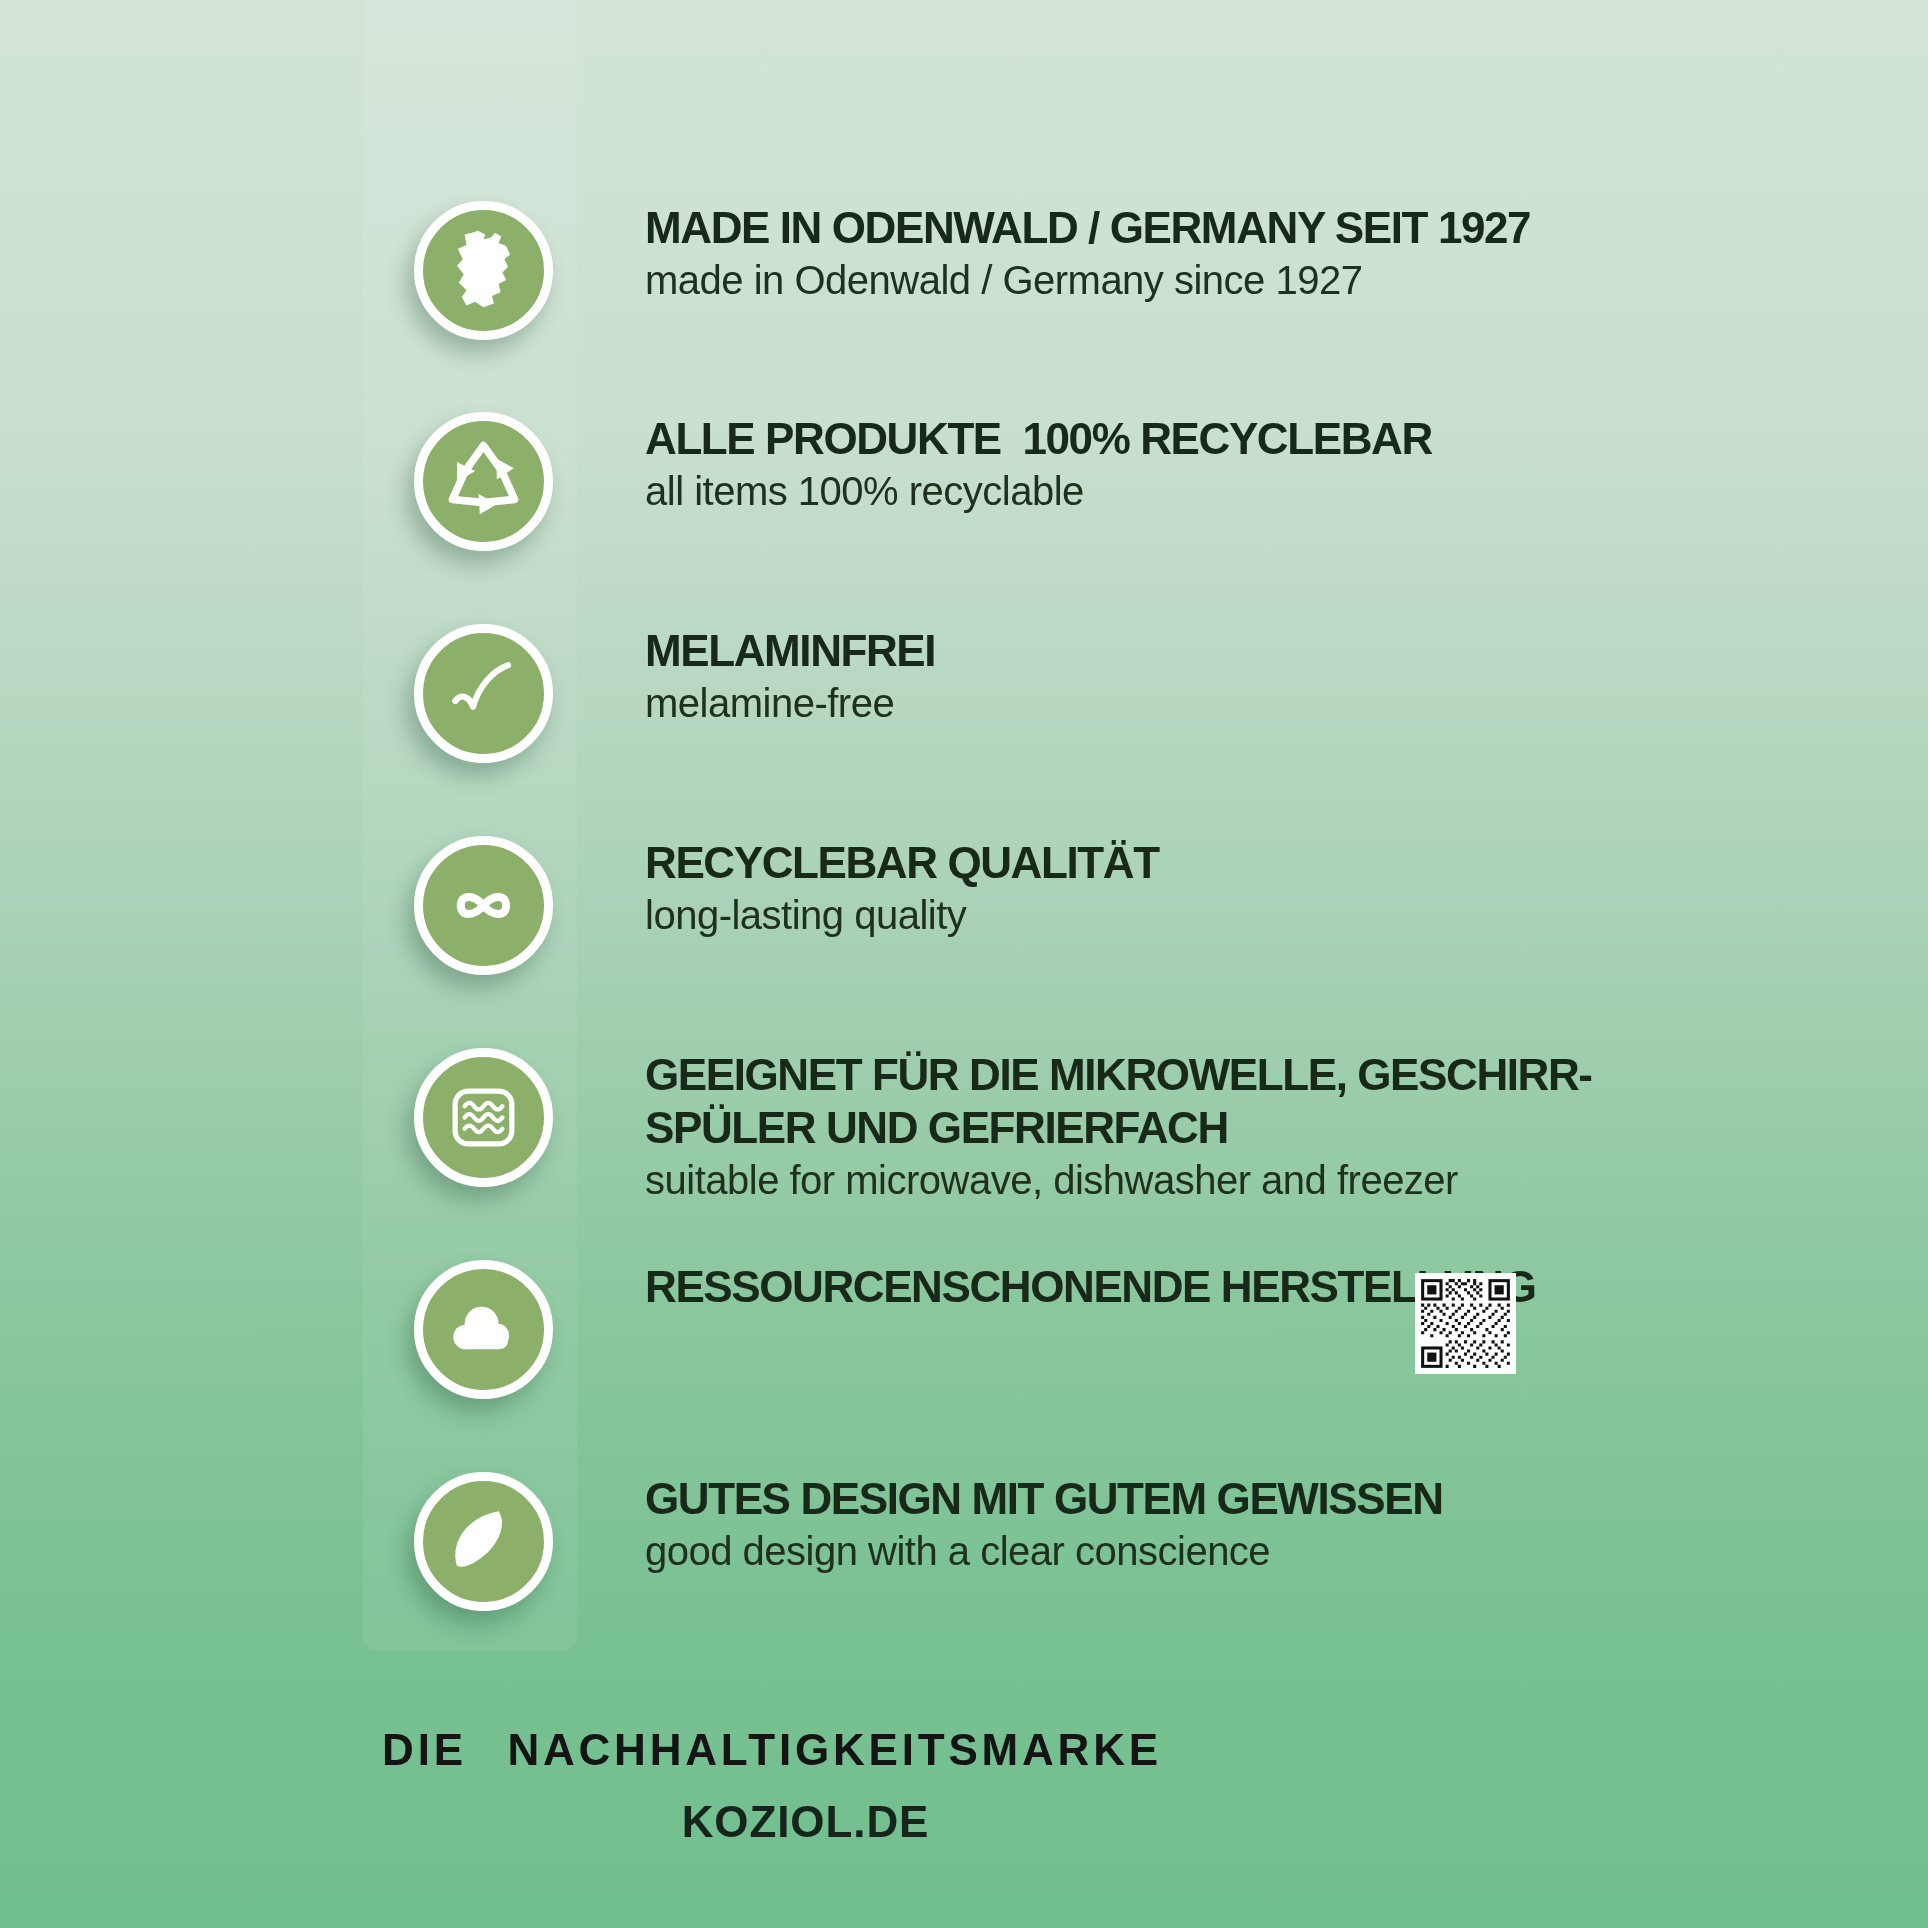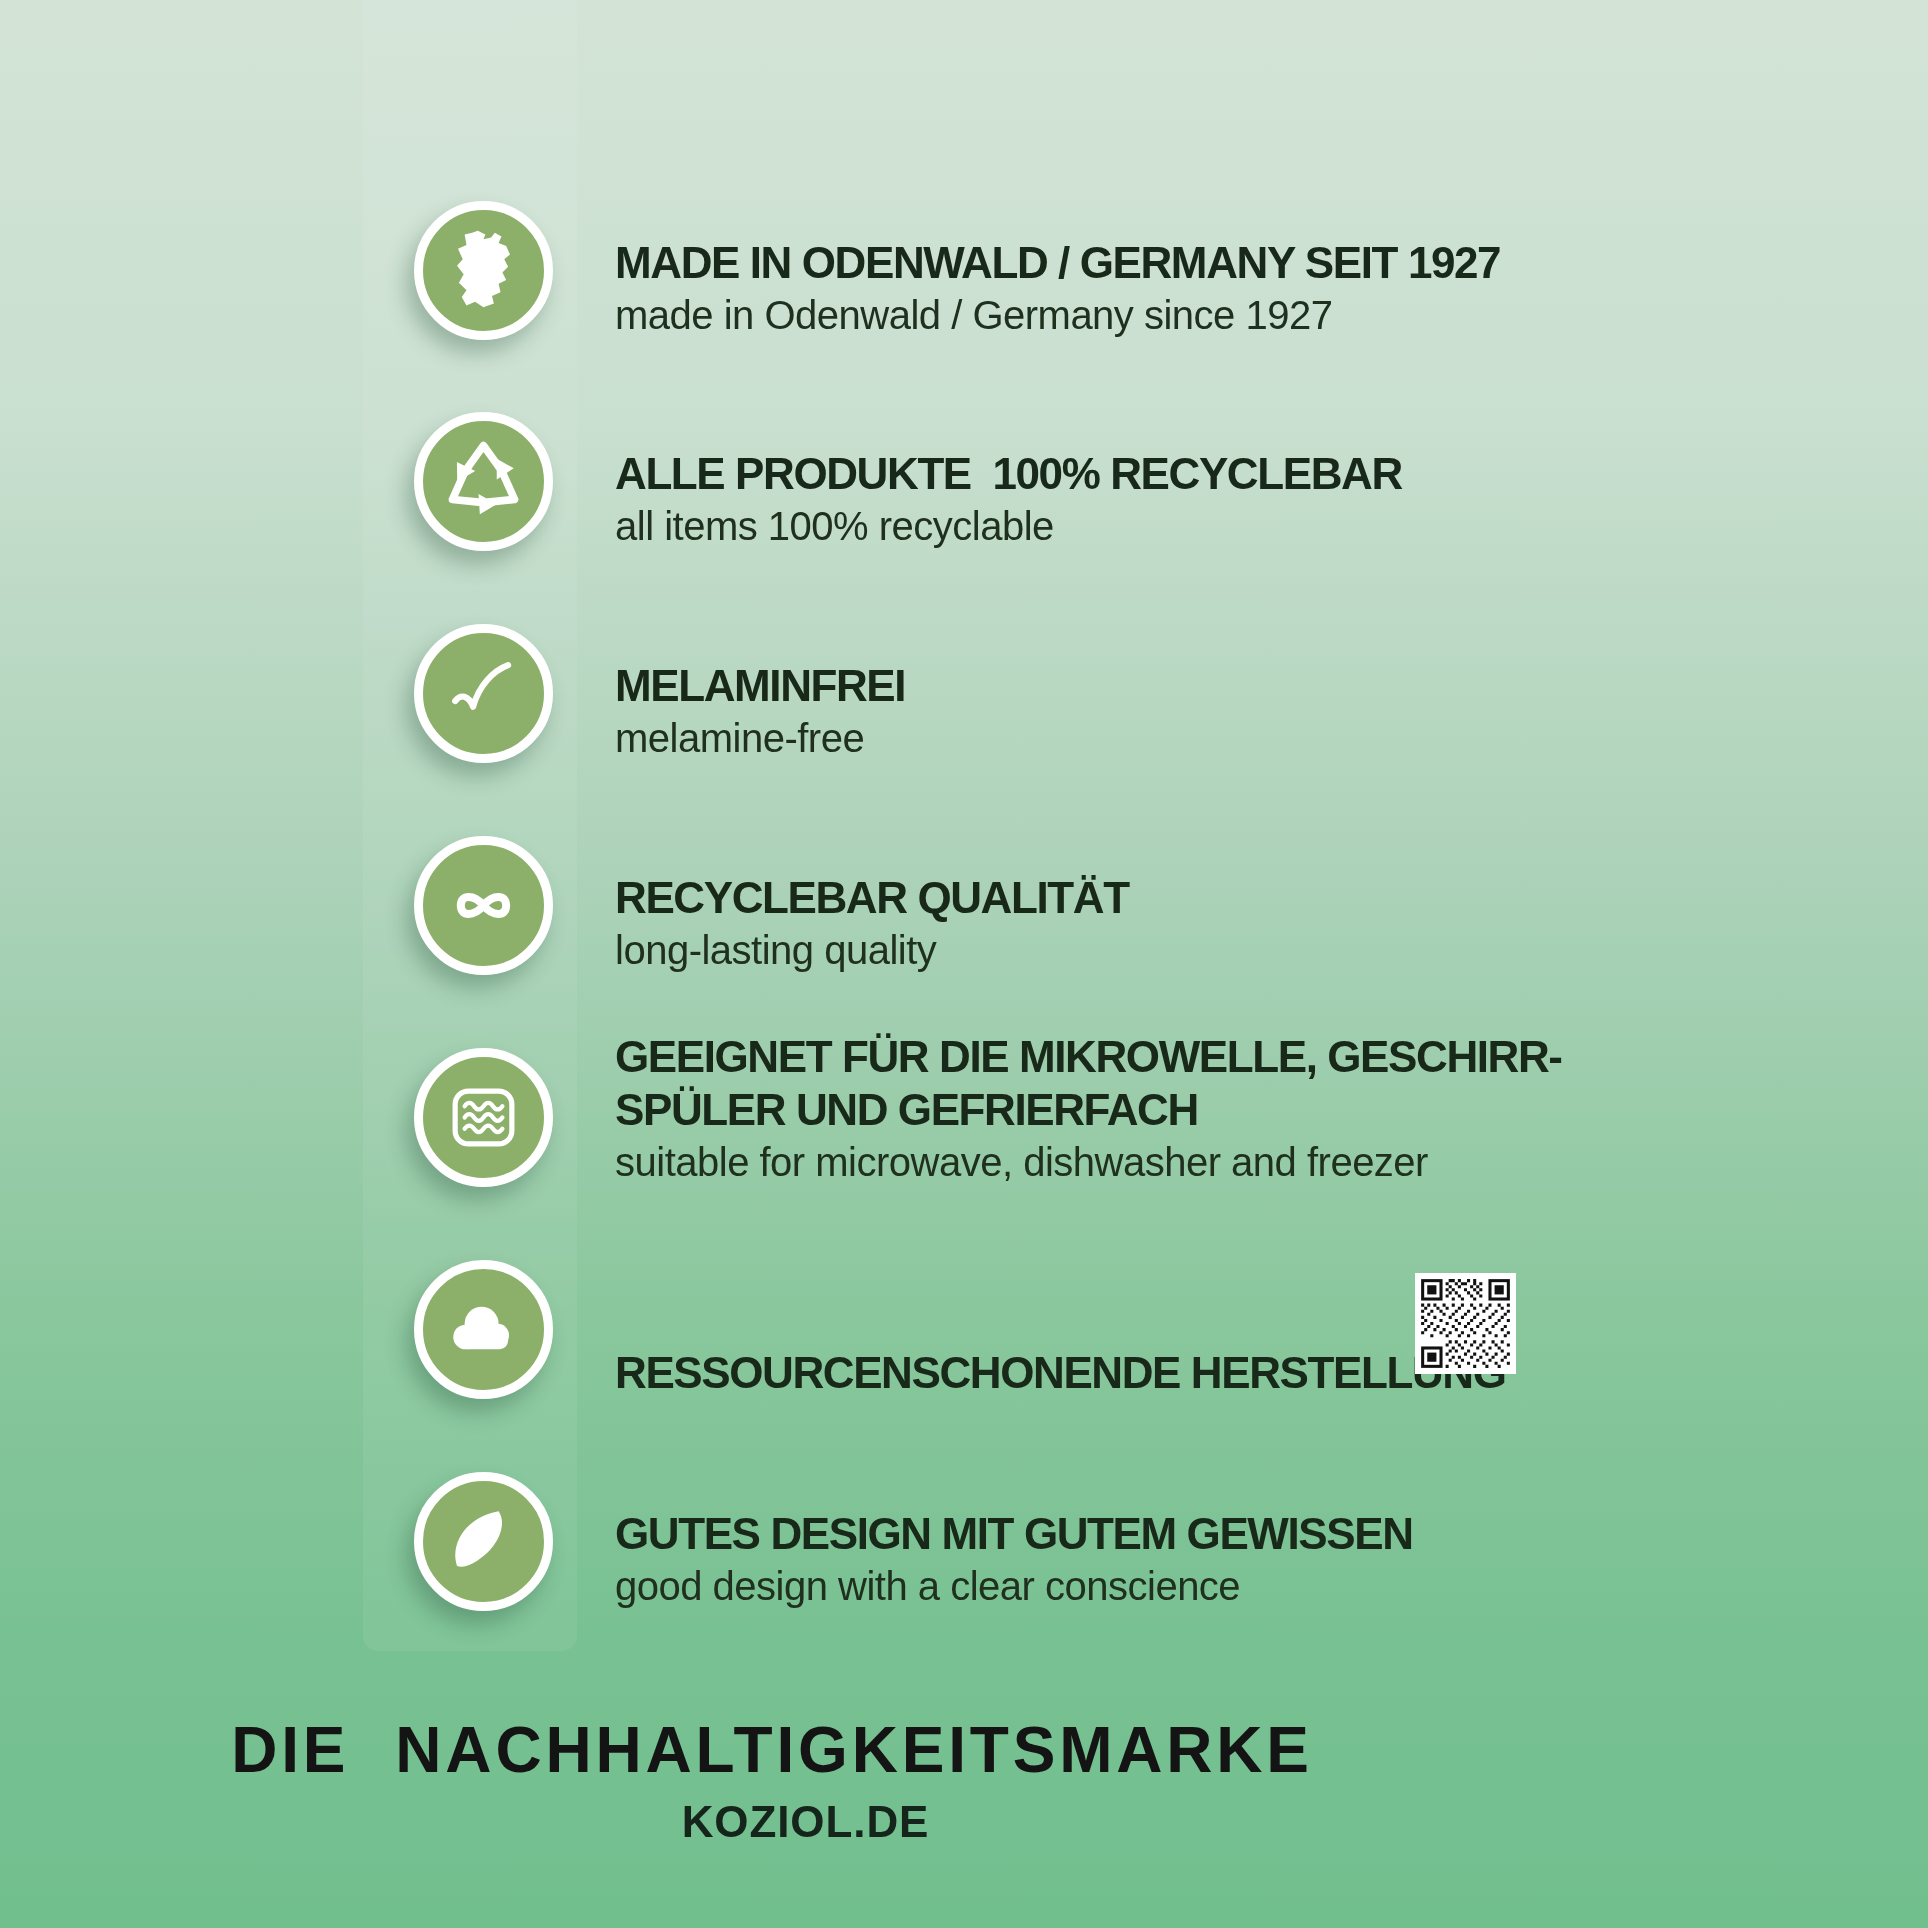--- a/index.html
+++ b/index.html
@@ -7,21 +7,21 @@
     width:1928px;height:1928px;position:relative;overflow:hidden;
     font-family:"Liberation Sans","DejaVu Sans",sans-serif;
     background:linear-gradient(180deg,#d3e4d7 0%,#c9dfcf 22%,#abd2b8 46%,#8ac79d 68%,#78c192 85%,#72bf8e 100%);
   }
   .band{
     position:absolute;left:363px;top:0;width:214px;height:1651px;
     background:rgba(255,255,255,0.07);border-radius:0 0 15px 15px;
   }
   .row{
     position:absolute;left:414px;width:1469px;height:139px;
-    display:flex;align-items:flex-end;gap:62px;
+    display:flex;align-items:flex-start;gap:92px;
   }
   .badge{
     flex:0 0 121px;width:121px;height:121px;border-radius:50%;
     background:#8cb069;border:9.4px solid #ffffff;
     box-shadow:-7.5px 13px 21px rgba(25,70,45,0.30);
   }
   .badge svg{display:block;width:121px;height:121px;}
   .texts{display:flex;flex-direction:column;justify-content:center;}
   .title{
     font-size:44px;font-weight:700;color:#182819;letter-spacing:-1.4px;
@@ -30,21 +30,21 @@
   .subtitle{
     font-size:40px;font-weight:400;color:#20301f;letter-spacing:-0.5px;
     line-height:49px;margin-top:2px;
   }
   .qr{
     position:absolute;left:1415px;top:1273px;width:101px;height:101px;
   }
   .qr svg{display:block;width:101px;height:101px;}
   .brand{
     position:absolute;left:0;top:1716px;width:1544px;text-align:center;
-    font-size:64px;font-weight:700;color:#141414;letter-spacing:3.8px;
+    font-size:44px;font-weight:700;color:#141414;letter-spacing:3.8px;
     word-spacing:24.5px;line-height:68px;
   }
   .brand-url{
     position:absolute;left:0;top:1797px;width:1611px;text-align:center;
     font-size:44px;font-weight:700;color:#15251b;letter-spacing:0.9px;line-height:49px;
   }
   .ico{stroke:#ffffff;fill:none;stroke-linecap:round;stroke-linejoin:round;}
 </style>
 </head>
 <body>

